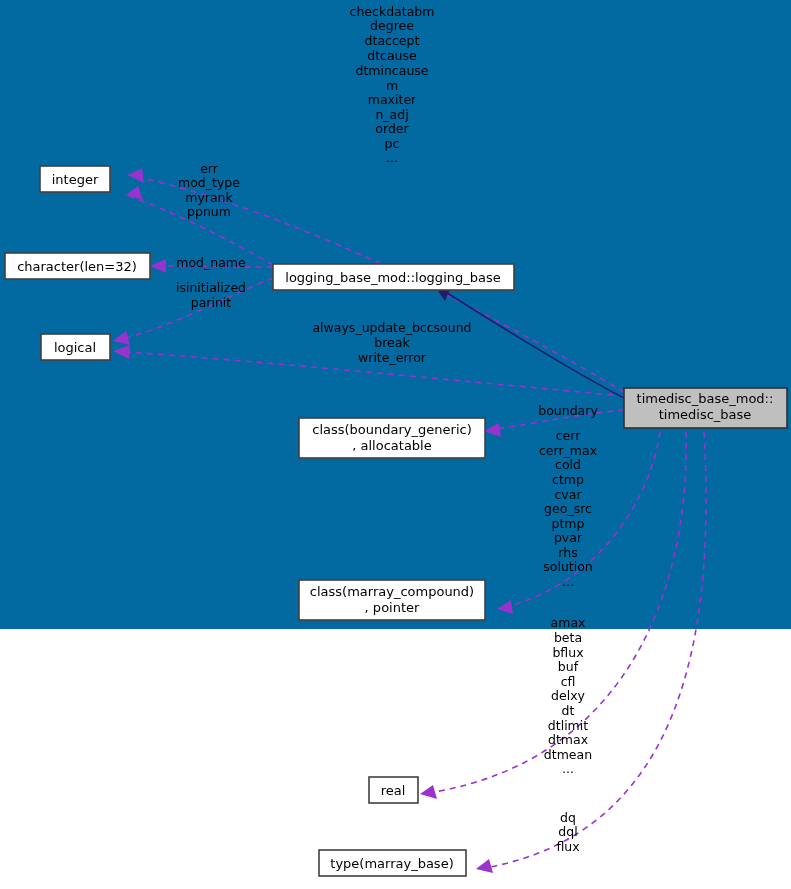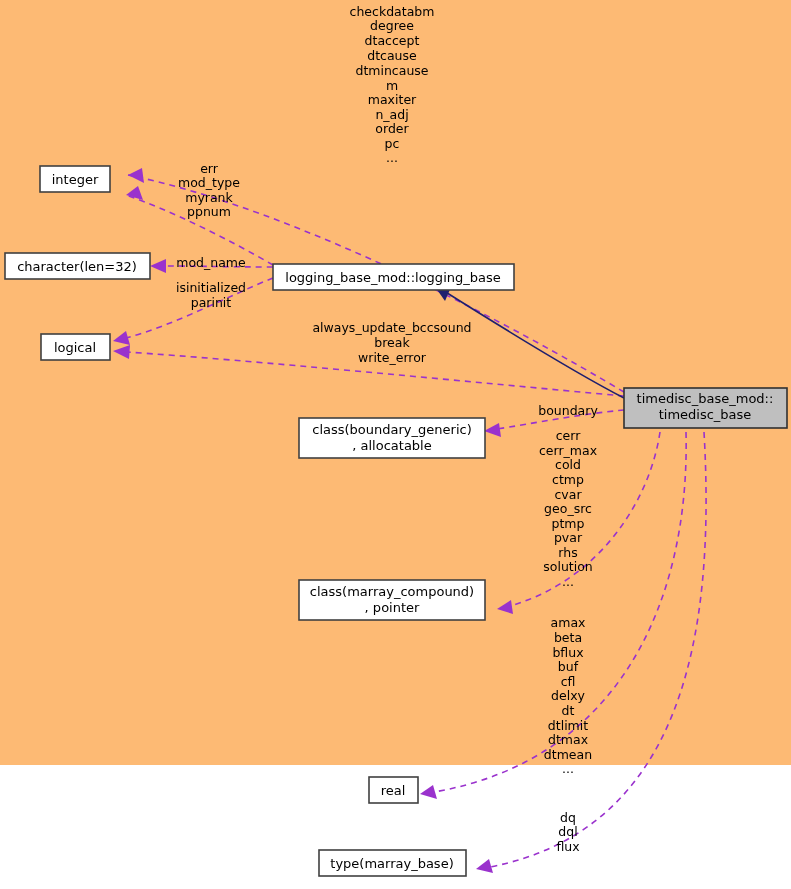--- a/index.html
+++ b/index.html
@@ -9,22 +9,22 @@
   }
   body {
     width: 791px;
     height: 889px;
     font-family: "DejaVu Sans", "Liberation Sans", sans-serif;
     overflow: hidden;
   }
   #diagram-root {
     position: relative;
     width: 791px;
-    height: 765px;
-    background: #fdba74;
+    height: 629px;
+    background: #0369a1;
   }
   svg.graph {
     position: absolute;
     left: 0;
     top: 0;
     width: 791px;
     height: 889px;
   }
   .node-box {
     fill: #ffffff;

